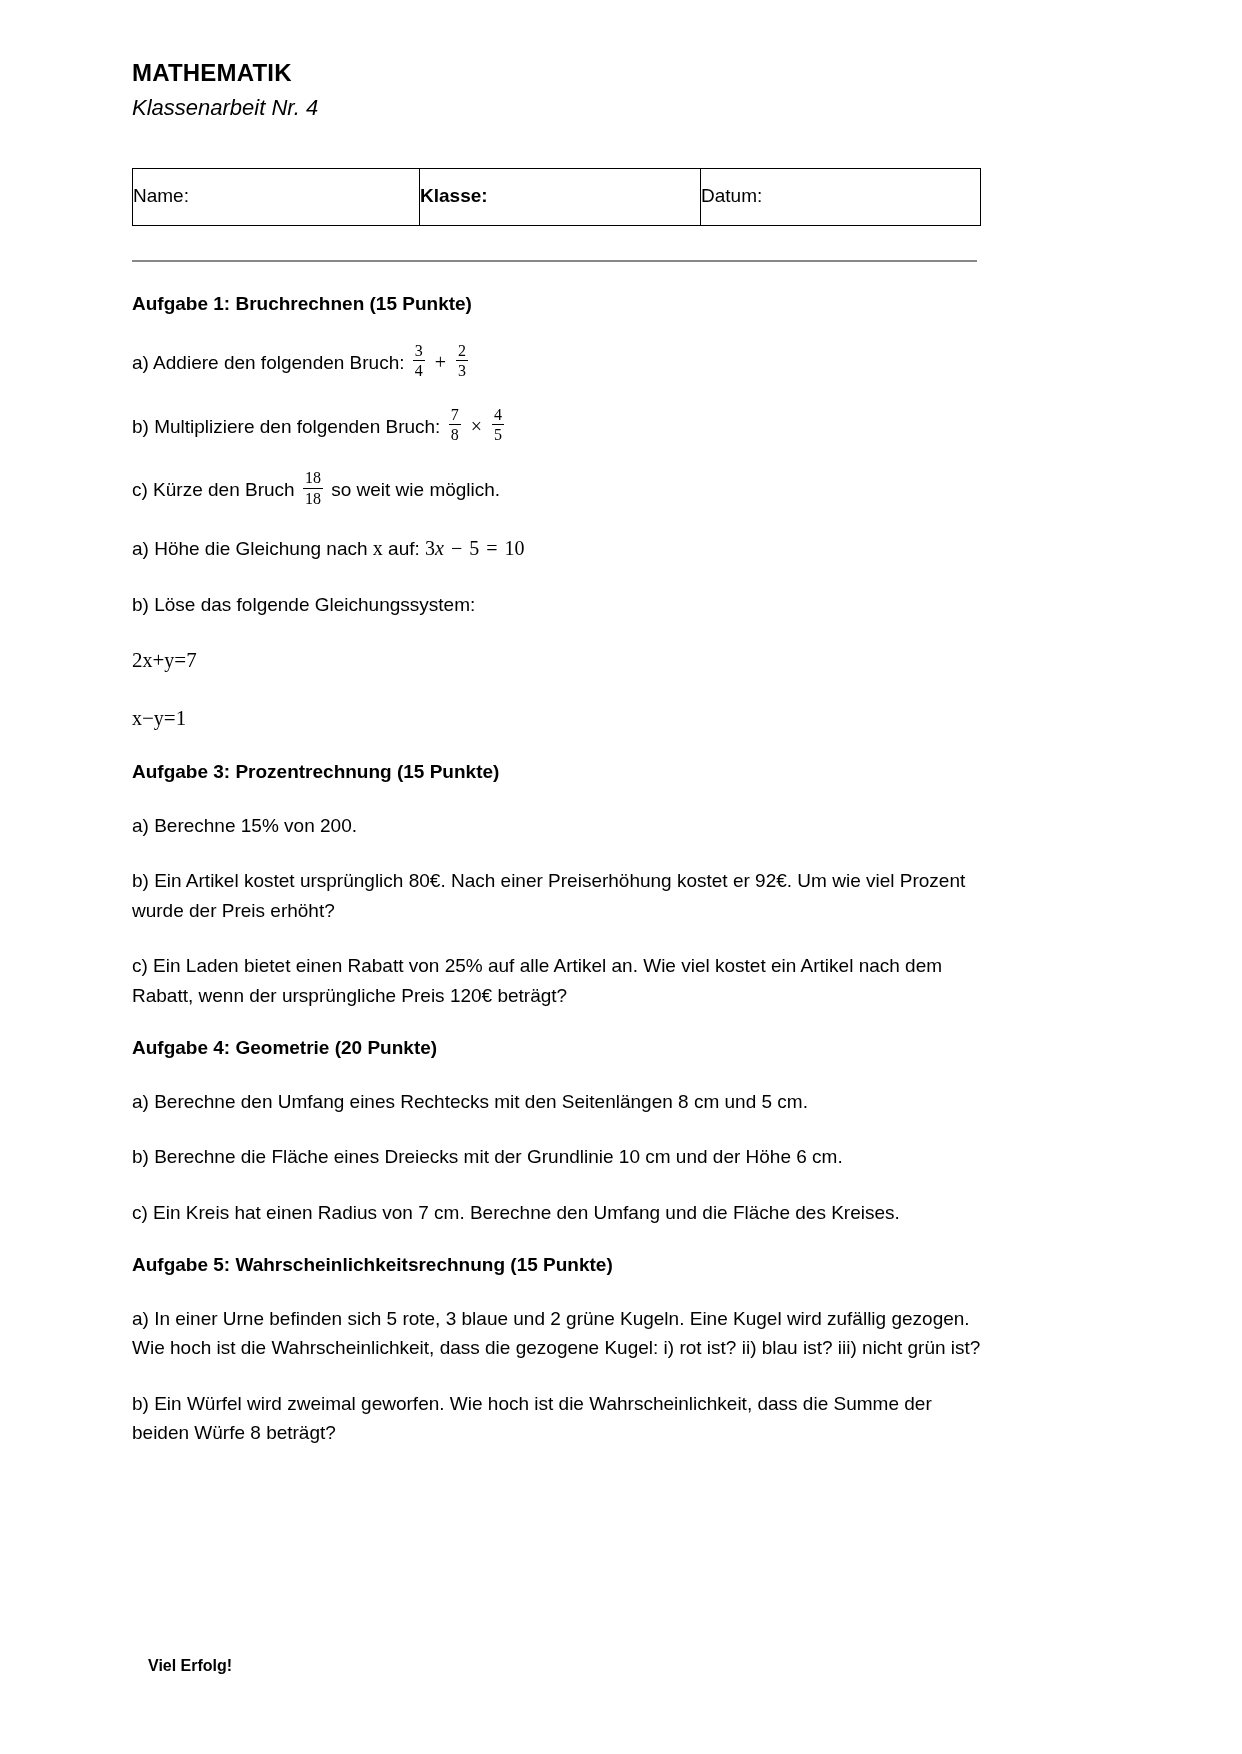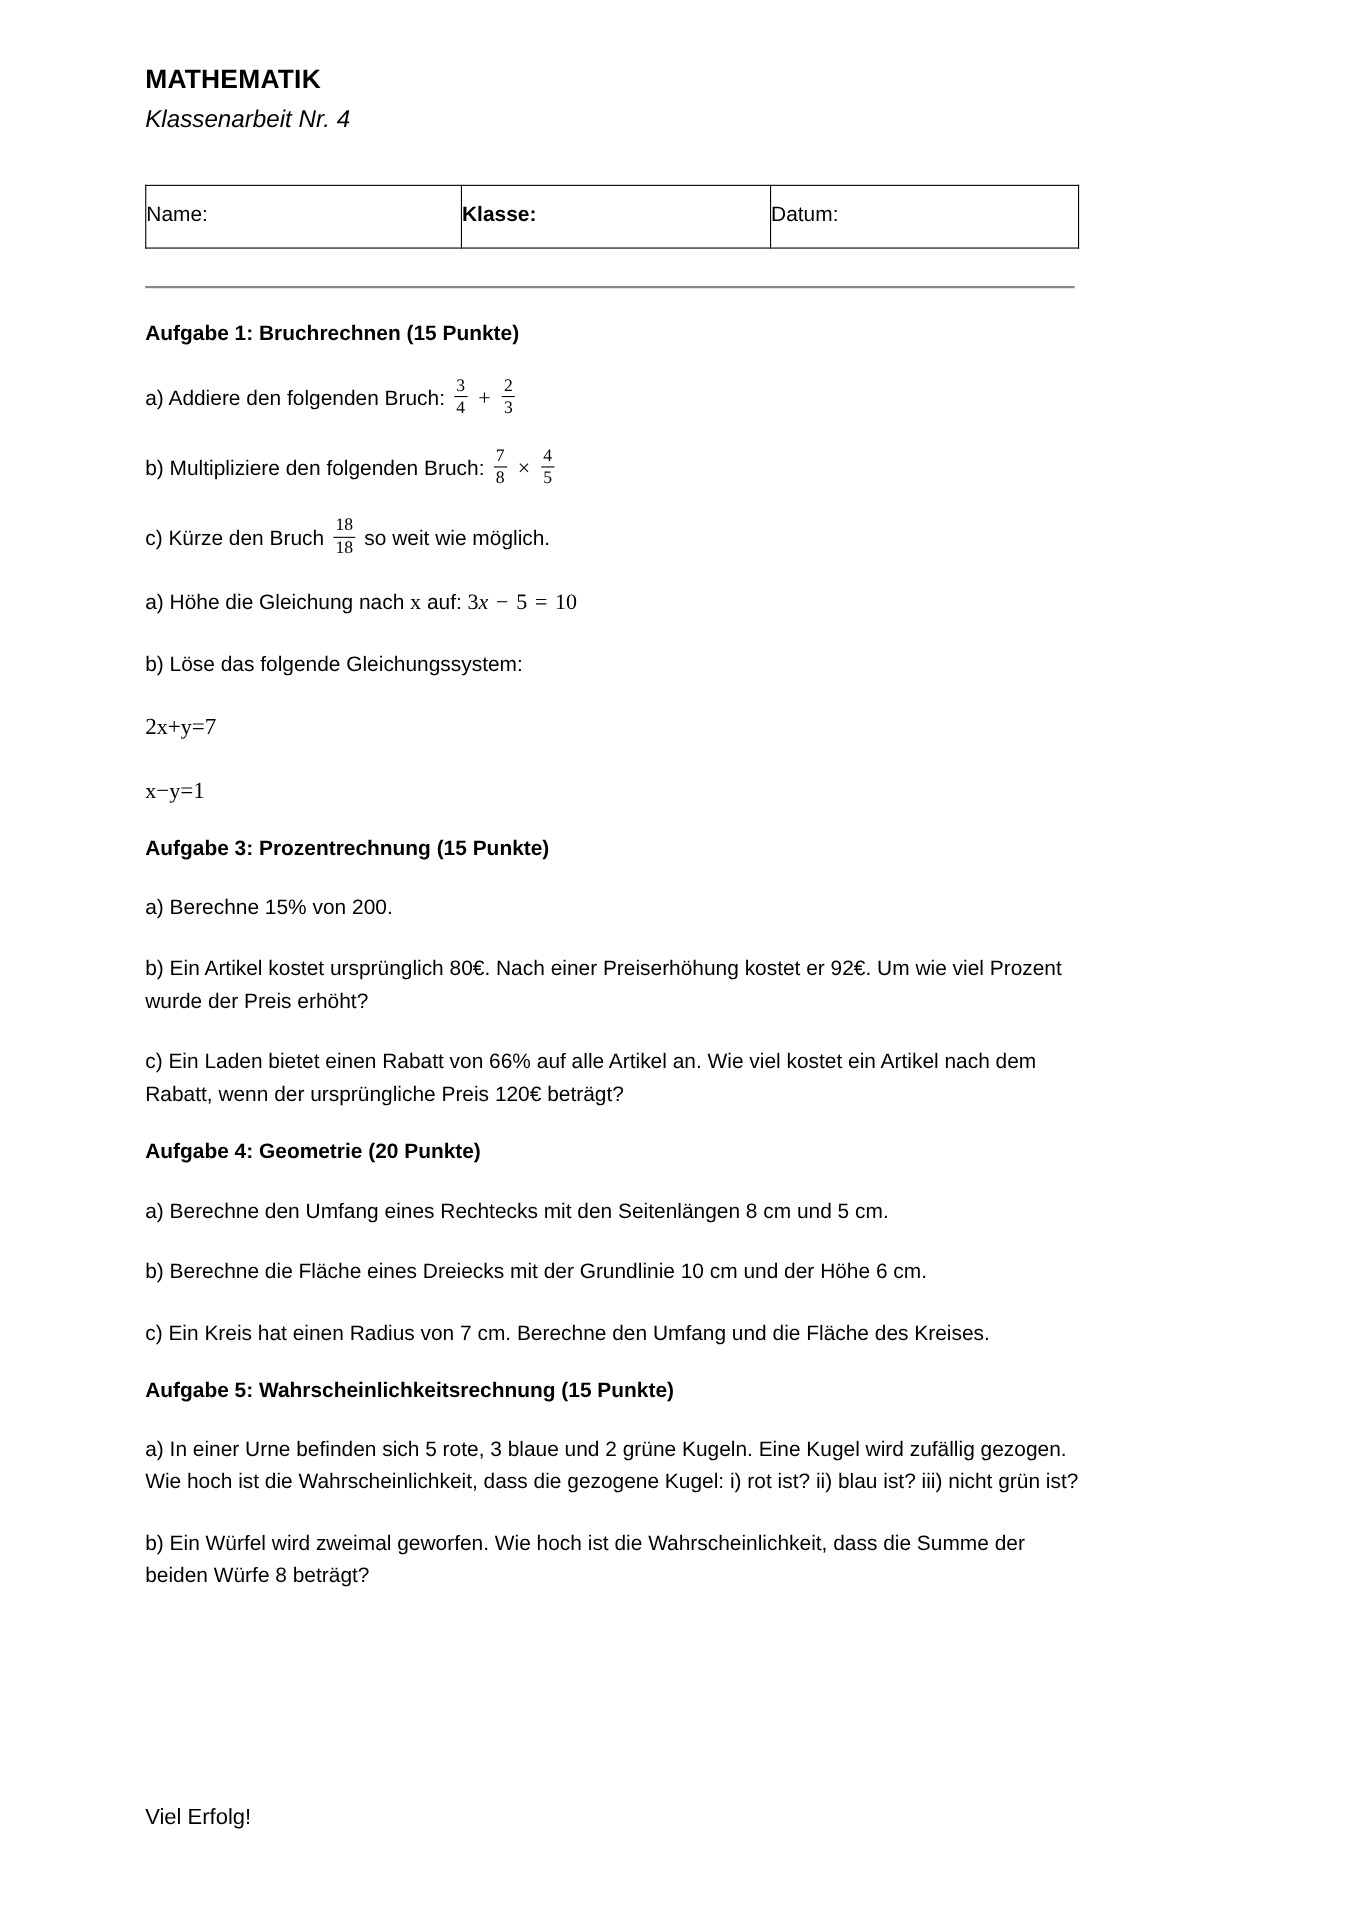--- a/index.html
+++ b/index.html
@@ -115,23 +115,23 @@
   .frac .num {
     display: block;
     padding: 0 2px 1px 2px;
     border-bottom: 1.2px solid #000;
   }
   .frac .den {
     display: block;
     padding: 1px 2px 0 2px;
   }
   .closing {
-    font-size: 20px;
-    font-weight: normal;
-    margin: 0;
+    font-size: 16px;
+    font-weight: bold;
+    margin: 16px;
     position: absolute;
     left: 132px;
     top: 1640px;
     line-height: 1.2;
   }
 </style>
 </head>
 <body>
 
 <div class="page">
@@ -176,21 +176,21 @@
 
   <p class="item">b) Löse das folgende Gleichungssystem:</p>
 
   <div class="eq-line"><span>2</span><span class="math var">x</span><span class="op">+</span><span class="math var">y</span><span class="op">=</span><span>7</span></div>
 
   <div class="eq-line"><span></span><span class="math var">x</span><span class="op">−</span><span class="math var">y</span><span class="op">=</span><span>1</span></div>
 
   <h2 class="task-heading spaced-top">Aufgabe 3: Prozentrechnung (15 Punkte)</h2>
   <p class="item">a) Berechne 15% von 200.</p>
   <p class="item">b) Ein Artikel kostet ursprünglich 80€. Nach einer Preiserhöhung kostet er 92€. Um wie viel Prozent wurde der Preis erhöht?</p>
-  <p class="item">c) Ein Laden bietet einen Rabatt von 66% auf alle Artikel an. Wie viel kostet ein Artikel nach dem Rabatt, wenn der ursprüngliche Preis 120€ beträgt?</p>
+  <p class="item">c) Ein Laden bietet einen Rabatt von 25% auf alle Artikel an. Wie viel kostet ein Artikel nach dem Rabatt, wenn der ursprüngliche Preis 120€ beträgt?</p>
 
   <h2 class="task-heading spaced-top">Aufgabe 4: Geometrie (20 Punkte)</h2>
   <p class="item">a) Berechne den Umfang eines Rechtecks mit den Seitenlängen 8 cm und 5 cm.</p>
   <p class="item">b) Berechne die Fläche eines Dreiecks mit der Grundlinie 10 cm und der Höhe 6 cm.</p>
   <p class="item">c) Ein Kreis hat einen Radius von 7 cm. Berechne den Umfang und die Fläche des Kreises.</p>
 
   <h2 class="task-heading spaced-top">Aufgabe 5: Wahrscheinlichkeitsrechnung (15 Punkte)</h2>
   <p class="item">a) In einer Urne befinden sich 5 rote, 3 blaue und 2 grüne Kugeln. Eine Kugel wird zufällig gezogen. Wie hoch ist die Wahrscheinlichkeit, dass die gezogene Kugel:  i) rot ist?  ii) blau ist?  iii) nicht grün ist?</p>
   <p class="item">b) Ein Würfel wird zweimal geworfen. Wie hoch ist die Wahrscheinlichkeit, dass die Summe der beiden Würfe 8 beträgt?</p>
 

